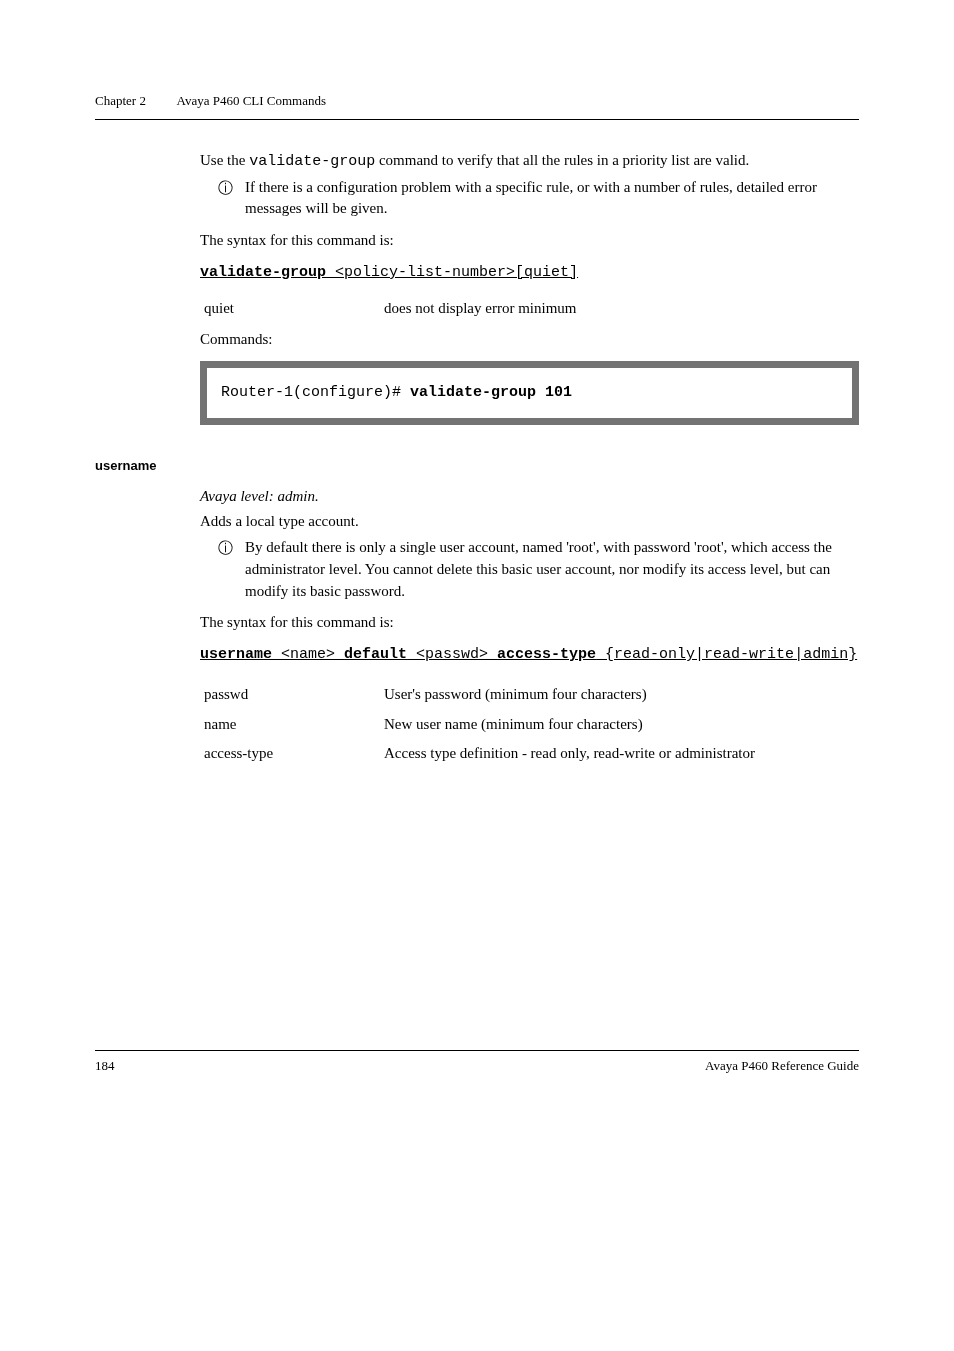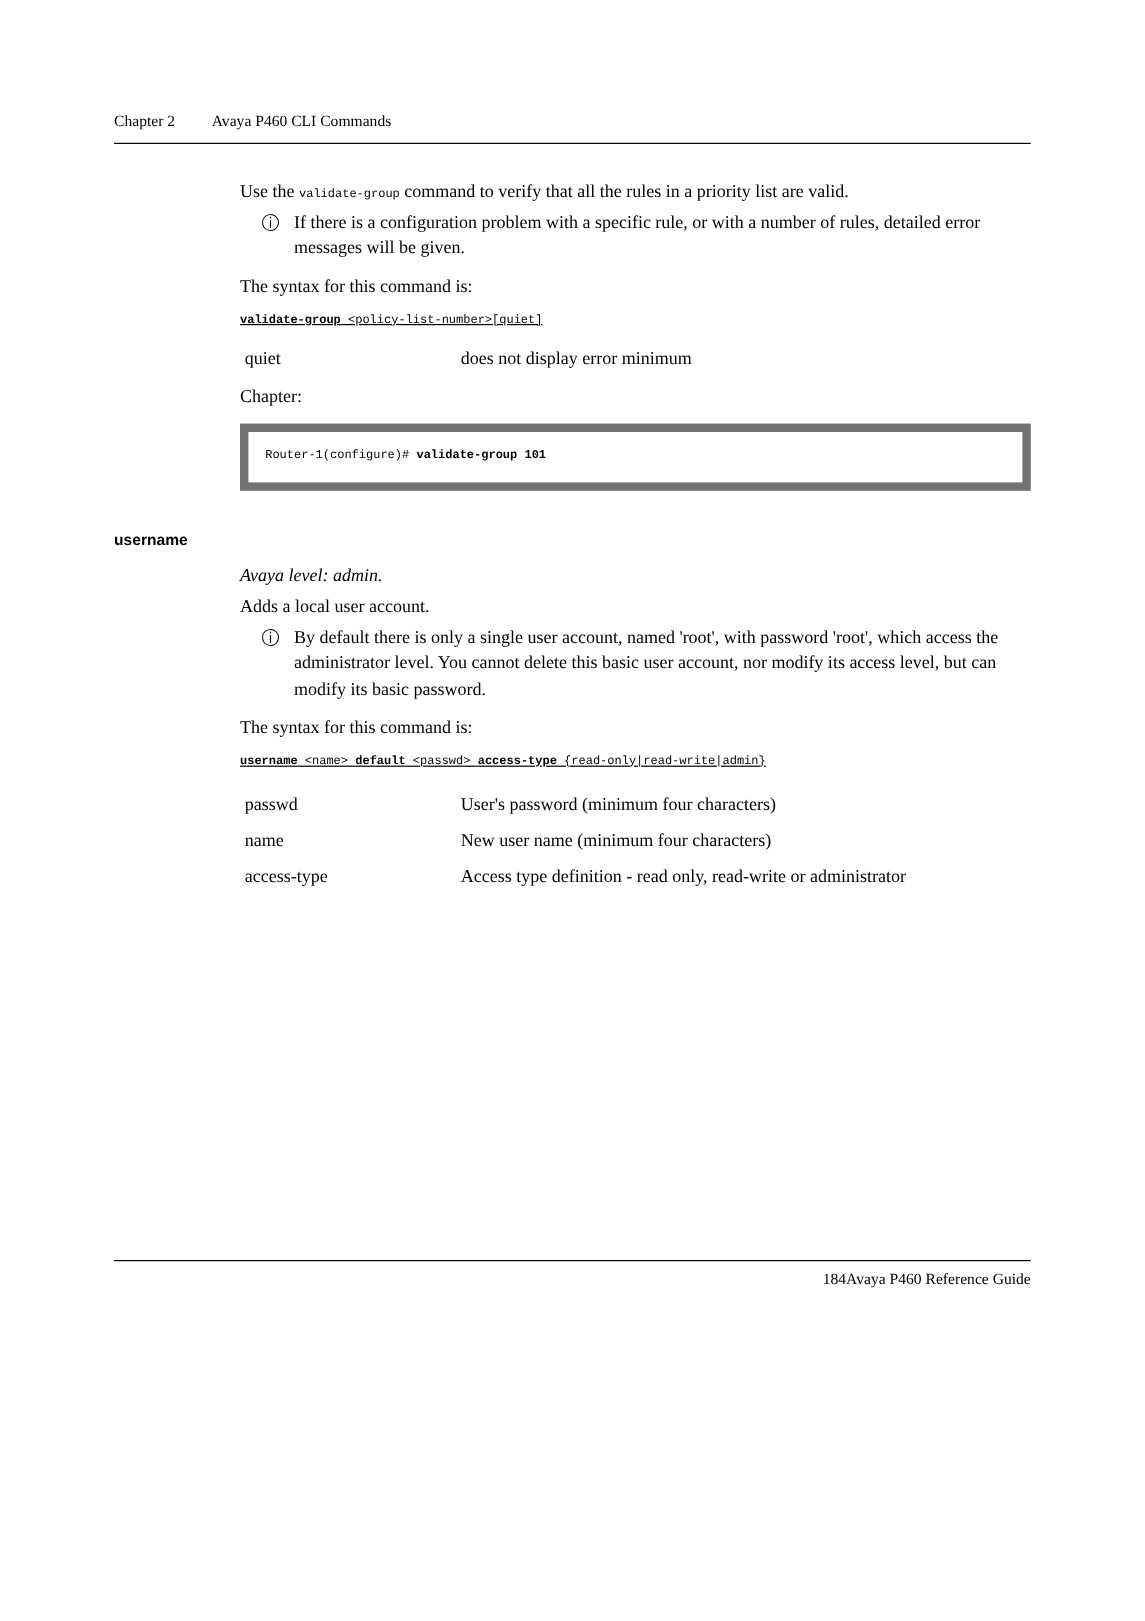--- a/index.html
+++ b/index.html
@@ -43,21 +43,21 @@
     margin: 2px 0 10px 0;
   }
   .bullet .glyph {
     font-family: "Apple Symbols", "Arial Unicode MS", sans-serif;
     font-size: 15px;
     line-height: 1.45;
     min-width: 17px;
   }
   .mono {
     font-family: "Courier New", Courier, monospace;
-    font-size: 10px;
+    font-size: 15px;
   }
   .bold { font-weight: bold; }
   .param-table {
     margin: 14px 0 10px 4px;
   }
   .param-row {
     display: flex;
     margin-bottom: 8px;
     justify-content: center;
   }
@@ -95,21 +95,21 @@
     right: 95px;
     bottom: 55px;
   }
   .footer-rule {
     border: none;
     border-top: 1px solid #000;
     margin: 0 0 6px 0;
   }
   .footer-line {
     display: flex;
-    justify-content: flex-end;
+    justify-content: space-between;
     font-size: 13px;
   }
 </style>
 </head>
 <body>
 
 <div class="page">
 
   <div class="running-head">
     <span class="chnum">Chapter 2</span>
@@ -133,30 +133,30 @@
       <span class="bold">validate-group</span><span> &lt;policy-list-number&gt;[quiet]</span>
     </p>
 
     <div class="param-table">
       <div class="param-row">
         <div class="col1">quiet</div>
         <div class="col2">does not display error minimum</div>
       </div>
     </div>
 
-    <p class="gap-s">Chapter:</p>
+    <p class="gap-s">Commands:</p>
 
     <div class="code-block mono">
       <span>Router-1(configure)# </span><span class="bold">validate-group 101</span>
     </div>
 
     <div class="section-label">username</div>
 
     <p class="italic">Avaya level: admin.</p>
-    <p>Adds a local user account.</p>
+    <p>Adds a local type account.</p>
 
     <div class="bullet">
       <span class="glyph">ⓘ</span>
       <span>By default there is only a single user account, named 'root', with password 'root', which access the administrator level. You cannot delete this basic user account, nor modify its access level, but can modify its basic password.</span>
     </div>
 
     <p class="gap-s">The syntax for this command is:</p>
     <p class="mono syntax-line">
       <span class="bold">username</span><span> &lt;name&gt; </span><span class="bold">default</span><span> &lt;passwd&gt; </span><span class="bold">access-type</span><span> {read-only|read-write|admin}</span>
     </p>

